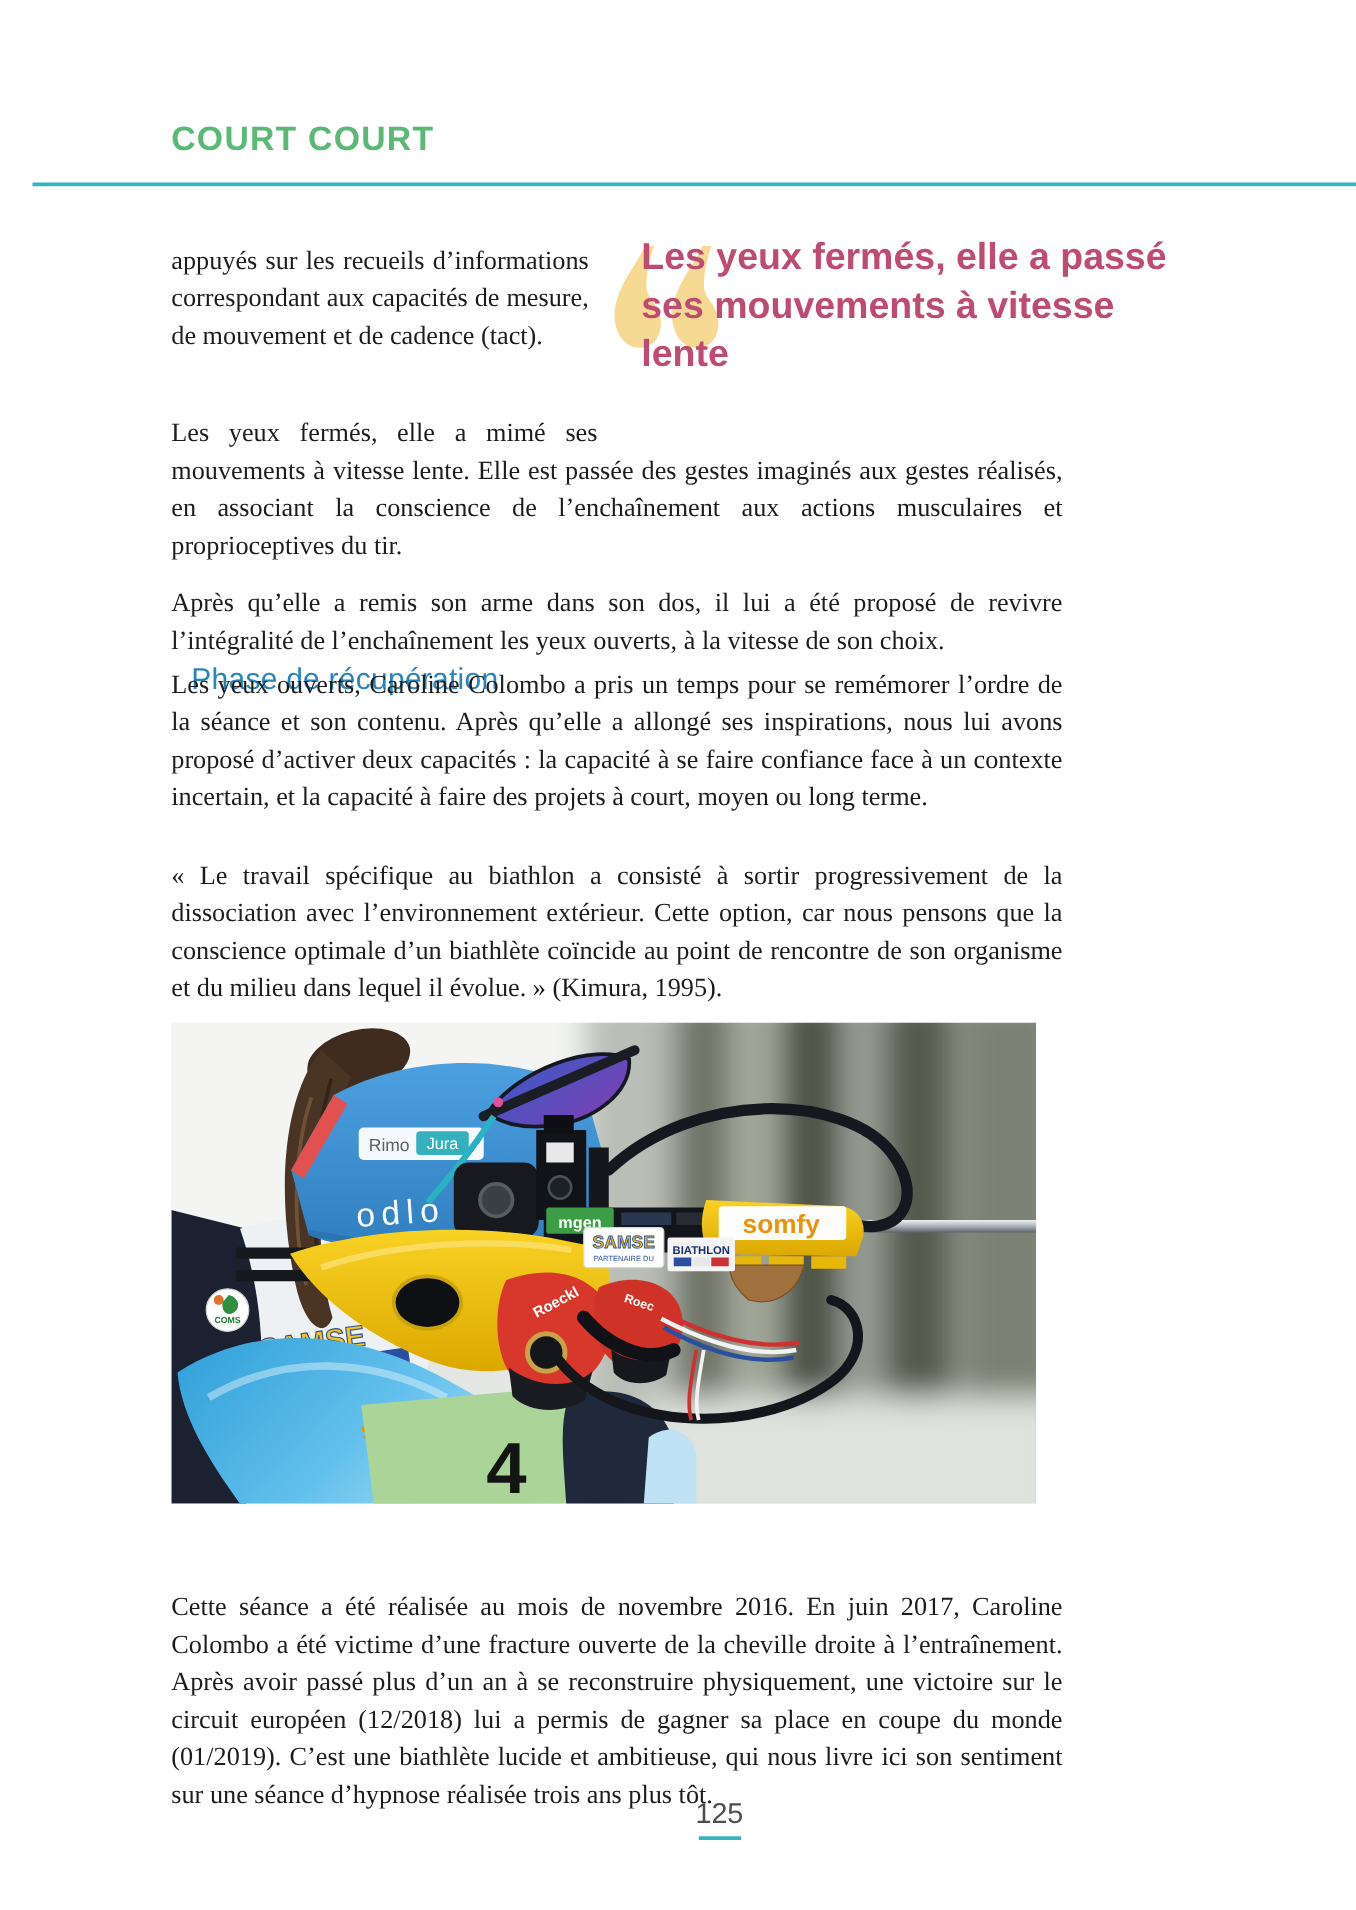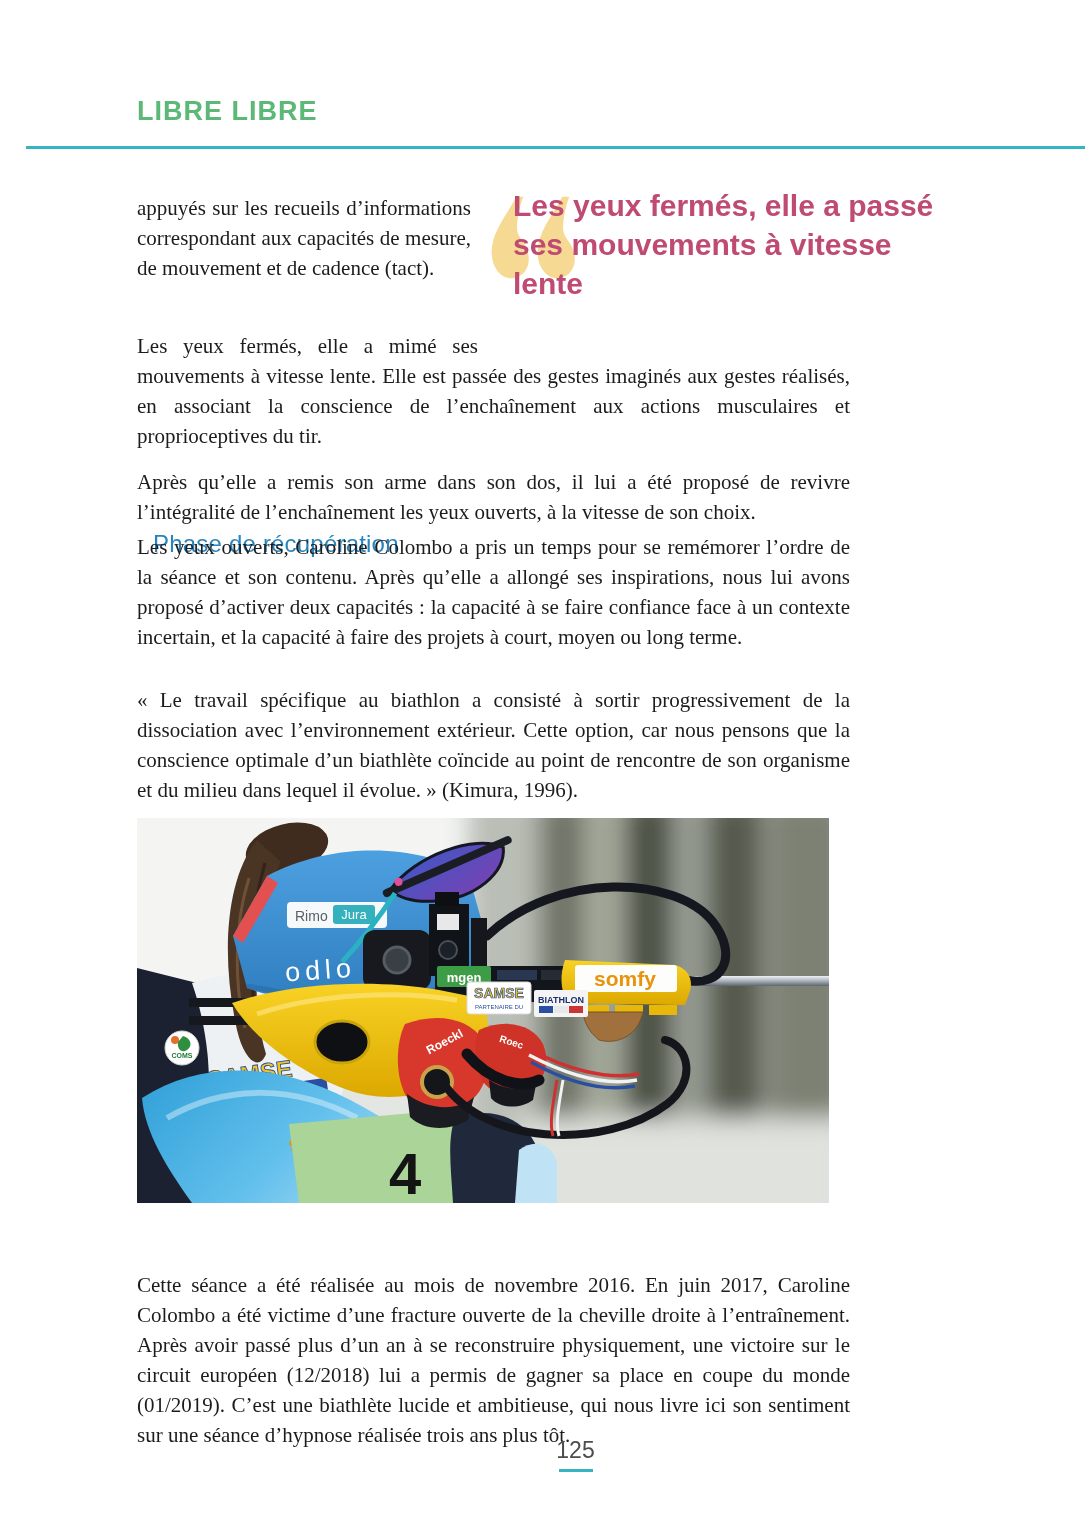--- a/index.html
+++ b/index.html
@@ -50,21 +50,21 @@
   .folio {
     font-family:"Liberation Sans", sans-serif; font-size:23px; color:#4d4d4d;
   }
   .folio-rule { width:34px; height:3px; background:#35b4c4; margin:5px auto 0 auto; }
 </style>
 </head>
 <body>
 
 <div class="page">
 
-  <h1 class="kicker">LIBRE LIBRE</h1>
+  <h1 class="kicker">COURT COURT</h1>
   <div class="rule"></div>
 
   <p class="body-text" id="p1">appuyés sur les recueils d’informations correspondant aux capacités de mesure, de mouvement et de cadence (tact).</p>
 
   <aside class="pullquote">
     <svg class="qmarks" viewBox="0 0 104 104" aria-hidden="true">
       <path d="M33,2 C24,20 10,36 6,56 C2,78 14,96 30,94 C44,92 50,78 46,64 C43,53 34,48 34,38 C34,26 37,12 41,2 Z"></path>
       <path transform="translate(52,0)" d="M33,2 C24,20 10,36 6,56 C2,78 14,96 30,94 C44,92 50,78 46,64 C43,53 34,48 34,38 C34,26 37,12 41,2 Z"></path>
     </svg>
     <p>Les yeux fermés, elle a passé
@@ -72,21 +72,21 @@
 lente</p>
   </aside>
 
   <p class="body-text" id="p2"><span class="line1-spacer"></span><span>Les yeux fermés, elle a mimé ses mouvements à vitesse lente. Elle est passée des gestes imaginés aux gestes réalisés, en associant la conscience de l’enchaînement aux actions musculaires et proprioceptives du tir.</span></p>
 
   <p class="body-text" id="p3">Après qu’elle a remis son arme dans son dos, il lui a été proposé de revivre l’intégralité de l’enchaînement les yeux ouverts, à la vitesse de son choix.</p>
 
   <h2 class="subhead">Phase de récupération</h2>
 
   <p class="body-text" id="p4">Les yeux ouverts, Caroline Colombo a pris un temps pour se remémorer l’ordre de la séance et son contenu. Après qu’elle a allongé ses inspirations, nous lui avons proposé d’activer deux capacités : la capacité à se faire confiance face à un contexte incertain, et la capacité à faire des projets à court, moyen ou long terme.</p>
-  <p class="body-text" id="p5">« Le travail spécifique au biathlon a consisté à sortir progressivement de la dissociation avec l’environnement extérieur. Cette option, car nous pensons que la conscience optimale d’un biathlète coïncide au point de rencontre de son organisme et du milieu dans lequel il évolue. » (Kimura, 1996).</p>
+  <p class="body-text" id="p5">« Le travail spécifique au biathlon a consisté à sortir progressivement de la dissociation avec l’environnement extérieur. Cette option, car nous pensons que la conscience optimale d’un biathlète coïncide au point de rencontre de son organisme et du milieu dans lequel il évolue. » (Kimura, 1995).</p>
 
   <figure class="photo">
     <svg viewBox="0 0 692 385" width="692" height="385">
       <defs>
         <filter id="blurBg" x="-20%" y="-20%" width="140%" height="140%">
             <feGaussianBlur stdDeviation="12"></feGaussianBlur>
           </filter>
         <filter id="blurSoft" x="-20%" y="-20%" width="140%" height="140%">
             <feGaussianBlur stdDeviation="5"></feGaussianBlur>
           </filter>

